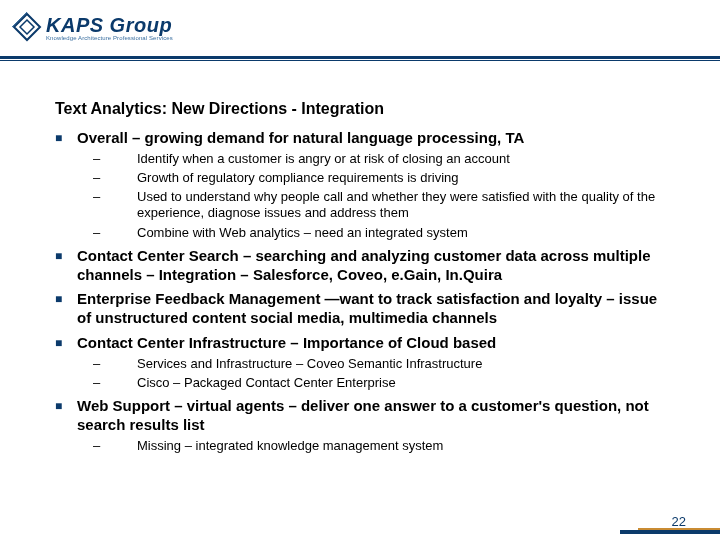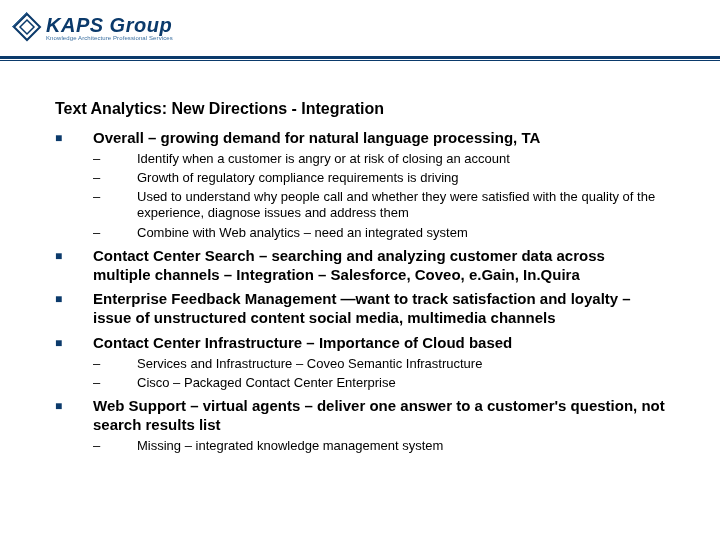--- a/index.html
+++ b/index.html
@@ -10,21 +10,21 @@
   .logo-text { font-size: 20px; font-weight: bold; color: #0b3a6b; font-style: italic; letter-spacing: 0.5px; }
   .logo-sub { font-size: 6px; color: #3a6fa0; margin-top: -2px; letter-spacing: 0.1px; }
   .logo-block { display: flex; flex-direction: column; }
   .hr1 { position: absolute; top: 56px; left: 0; width: 720px; height: 3px; background: #0b3a6b; }
   .hr2 { position: absolute; top: 60px; left: 0; width: 720px; height: 1px; background: #0b3a6b; }
   .content { position: absolute; top: 100px; left: 55px; width: 610px; }
   .title-line { font-size: 16px; font-weight: bold; line-height: 1.18; }
   .list { margin-top: 10px; }
   .b1 { display: flex; gap: 10px; font-size: 15px; font-weight: bold; margin-top: 6px; line-height: 1.25; }
   .b1 .mk { flex: 0 0 12px; font-size: 12px; color: #0b3a6b; margin-top: 2px; }
-  .b1 .tx { flex: 1; margin-left: 16px; }
+  .b1 .tx { flex: 1; }
   .b2 { display: flex; gap: 10px; font-size: 13px; font-weight: normal; margin-top: 3px; margin-left: 38px; line-height: 1.25; }
   .b2 .mk { flex: 0 0 10px; color: #000; }
   .b2 .tx { flex: 1; margin-left: 24px; }
   .footer-bar { position: absolute; bottom: 0; right: 0; width: 150px; height: 20px; }
   .footer-bar .pg { position: absolute; right: 34px; top: -6px; font-size: 13px; color: #0b3a6b; }
   .footer-bar .line-a { position: absolute; bottom: 10px; right: 0; width: 82px; height: 2px; background: #c98b33; }
   .footer-bar .line-b { position: absolute; bottom: 6px; right: 0; width: 100px; height: 4px; background: #0b3a6b; }
 </style>
 </head>
 <body>
@@ -94,14 +94,19 @@
           <span class="mk">■</span>
           <span class="tx">Web Support – virtual agents – deliver one answer to a customer's question, not search results list</span>
         </div>
         <div class="b2">
           <span class="mk">–</span>
           <span class="tx">Missing – integrated knowledge management system</span>
         </div>
       </div>
   </div>
 
+  <div class="footer-bar">
+    <div class="line-a"></div>
+    <div class="line-b"></div>
+    <div class="pg">22</div>
+  </div>
 
 </div>
 
 </body></html>

